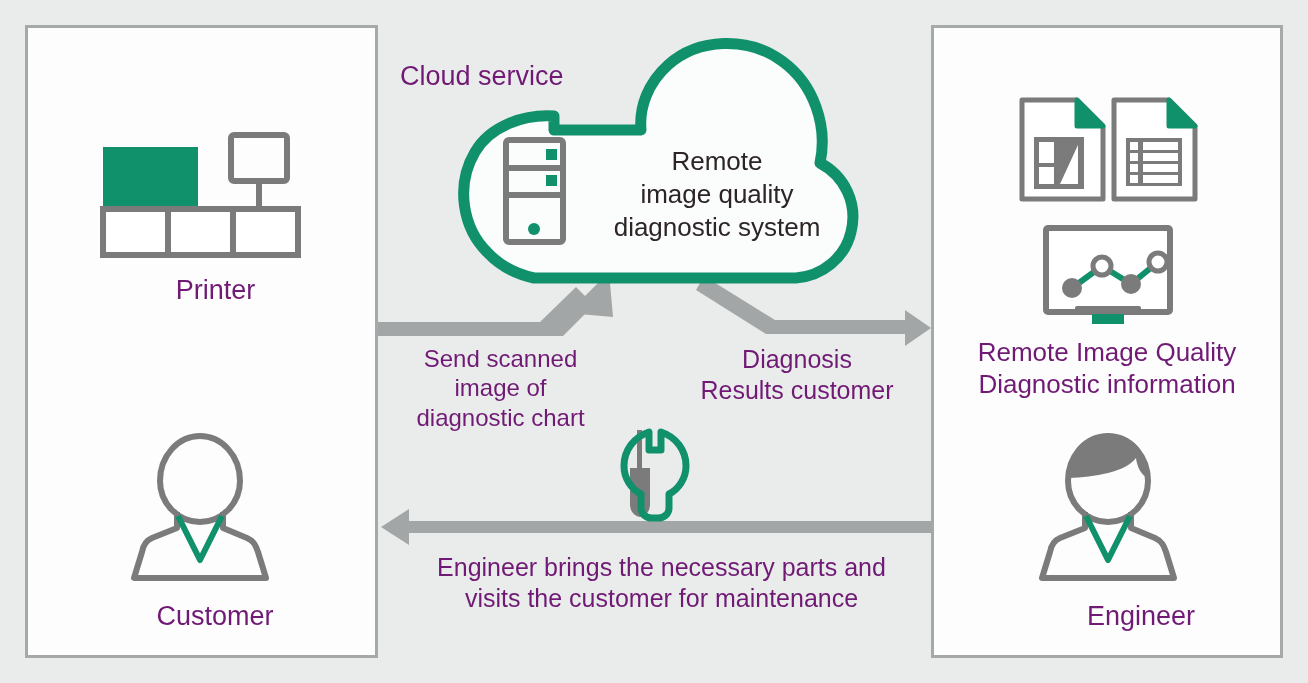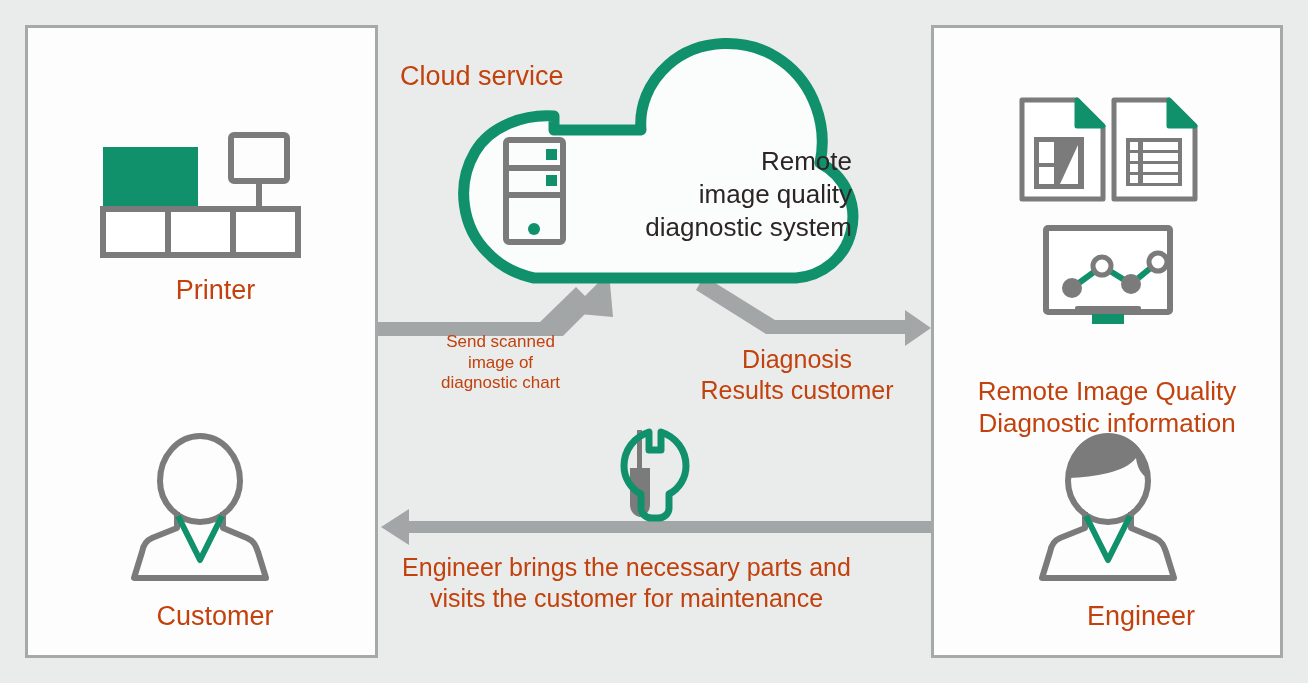--- a/index.html
+++ b/index.html
@@ -24,44 +24,44 @@
     border: 3px solid #a6a9a9;
     box-sizing: border-box;
   }
   #panel-customer { left: 25px; top: 25px; width: 353px; height: 633px; }
   #panel-engineer { left: 931px; top: 25px; width: 352px; height: 633px; }
 
   
   .lbl {
     position: absolute;
     text-align: center;
-    color: #c2410c;
+    color: #701a75;
     line-height: 1.22;
     white-space: pre-line;
   }
 
   
   #label-printer   { left: 25px; top: 274px; width: 381px; font-size: 27px; }
   #label-customer  { left: 25px; top: 600px; width: 380px; font-size: 27px; }
   
-  #label-rqdi      { left: 931px; top: 337px; width: 352px; font-size: 26px; margin-top: 39px; }
+  #label-rqdi      { left: 931px; top: 337px; width: 352px; font-size: 26px; }
   #label-engineer  { left: 931px; top: 600px; width: 420px; font-size: 27px; }
 
   
   #label-cloud-service { left: 400px; top: 60px; width: 230px; font-size: 27px; text-align: left; }
-  #label-send      { left: 378px; top: 332px; width: 245px; font-size: 17px; }
+  #label-send      { left: 378px; top: 344px; width: 245px; font-size: 24px; }
   #label-diagnosis { left: 672px; top: 344px; width: 250px; font-size: 25px; }
-  #label-visit     { left: 378px; top: 552px; width: 497px; font-size: 25px; }
+  #label-visit     { left: 378px; top: 552px; width: 497px; font-size: 25px; padding-left: 35px; }
 
   
   #label-cloud-system {
     position: absolute;
     left: 582px; top: 145px; width: 270px;
     font-size: 26px; line-height: 1.26;
-    text-align: right; white-space: pre-line; color: #2d2525;
+    text-align: center; white-space: pre-line; color: #2d2525;
   }
 
   
   .ovl { position: absolute; left: 0; top: 0; width: 1308px; height: 683px; pointer-events: none; }
 </style>
 </head>
 <body>
 
 <div id="stage">
 

